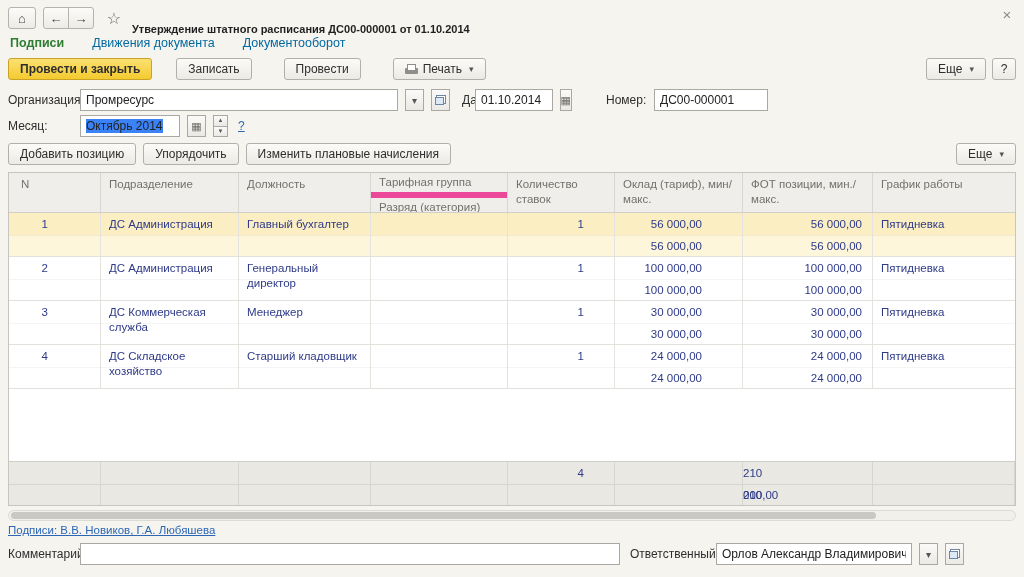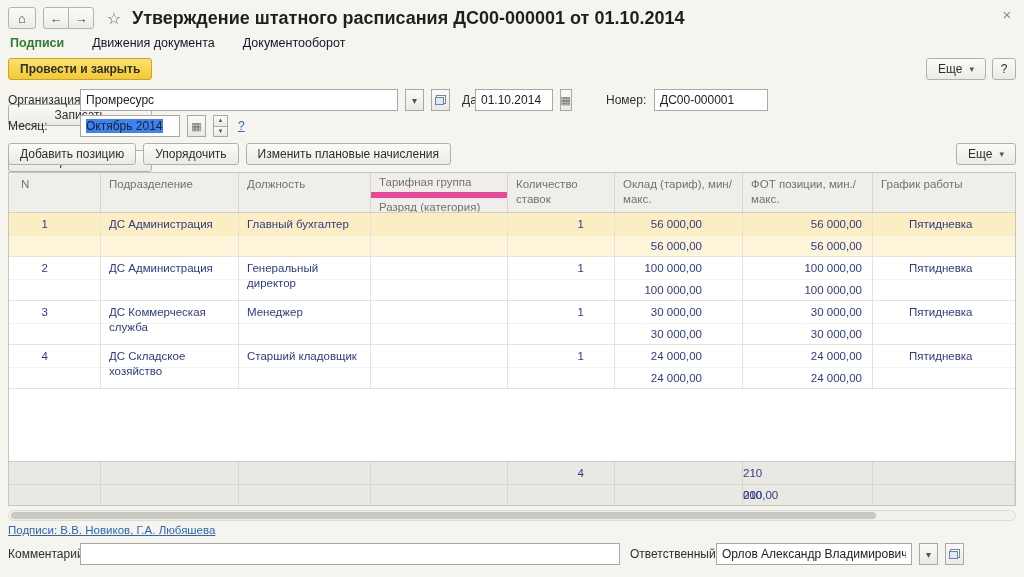--- a/index.html
+++ b/index.html
@@ -11,40 +11,40 @@
   .topbar { position:absolute; top:6px; left:8px; right:8px; height:26px; }
   .tbtn { display:inline-flex; align-items:center; justify-content:center; height:22px; min-width:26px;
           background:linear-gradient(#fcfbf9,#ecebe6); border:1px solid #b4b3ae; border-radius:3px;
           font-size:13px; color:#444; cursor:pointer; vertical-align:top; }
   .homebtn { position:absolute; left:0; top:1px; width:28px; }
   .navpair { position:absolute; left:35px; top:1px; display:inline-flex; }
   .navpair .tbtn:last-child { margin-left:-1px; border-radius:0 3px 3px 0; }
   .navpair .tbtn:first-child { border-radius:3px 0 0 3px; }
   .starbtn { position:absolute; left:94px; top:1px; width:24px; height:22px; border:none; background:transparent;
              font-size:16px; color:#666; cursor:pointer; }
-  .title { position:absolute; left:124px; top:0; line-height:25px; font-size:18px; font-weight:bold; color:#1f1f1f; white-space:nowrap; }
+  .title { position:absolute; left:124px; top:11px; line-height:25px; font-size:11px; font-weight:bold; color:#1f1f1f; white-space:nowrap; }
   .closebtn { position:absolute; right:0; top:0; width:18px; height:18px; border:none; background:transparent;
               font-size:15px; color:#8a8a8a; cursor:pointer; line-height:18px; }
 
   
   .tabs { position:absolute; top:36px; left:10px; height:18px; display:flex; gap:28px; }
-  .tab { font-size:12.5px; color:#0f172a; cursor:pointer; white-space:nowrap; }
+  .tab { font-size:12.5px; color:#0369a1; cursor:pointer; white-space:nowrap; }
   .tab.active { color:#2e7d32; font-weight:bold; }
 
   
   .btn { display:inline-flex; align-items:center; justify-content:center; gap:5px; height:22px; padding:0 11px;
          background:linear-gradient(#fcfbf8,#eceae5); border:1px solid #b1b0ab; border-radius:3px;
          font-size:12px; color:#2e2e2e; cursor:pointer; white-space:nowrap; }
   .btn.primary { background:linear-gradient(#fbe171,#f4ca2f); border-color:#c9a227; font-weight:bold; }
   .dd { font-size:9px; color:#555; margin-left:2px; }
   .qbtn { width:24px; padding:0; }
 
   .cmdbar { position:absolute; top:58px; left:8px; right:8px; height:24px; }
-  .cmdleft { position:absolute; left:0; top:0; display:flex; gap:24px;flex-direction:column; }
-  .cmdleft .gap { margin-left:0;font-style:italic; }
+  .cmdleft { position:absolute; left:0; top:0; display:flex; gap:24px; }
+  .cmdleft .gap { margin-left:8px; }
   .cmdright { position:absolute; right:0; top:0; display:flex; gap:6px; }
 
   
   .icon-print { position:relative; width:13px; height:11px; display:inline-block; }
   .icon-print::before { content:""; position:absolute; left:0; right:0; top:4px; height:6px; background:#8f8f8a; border-radius:1px; }
   .icon-print::after { content:""; position:absolute; left:2px; right:2px; top:0; height:5px; background:#fff; border:1px solid #8f8f8a; }
   .icon-open { position:relative; width:11px; height:10px; display:inline-block; }
   .icon-open::before { content:""; position:absolute; right:0; top:0; width:8px; height:7px; border:1px solid #6b87a5; background:#fff; }
   .icon-open::after { content:""; position:absolute; left:0; bottom:0; width:7px; height:6px; border:1px solid #6b87a5; background:#dde9f5; }
 
@@ -78,21 +78,21 @@
   .th:last-child { border-right:none; }
   .th.n { padding-left:12px; }
   .th.tariff { padding:0; display:flex; flex-direction:column; }
   .th.tariff span { display:block; height:20px; line-height:19px; padding:0 8px; }
   .th.tariff span:last-child { border-top:6px solid #ec4899; }
 
   .trow { position:relative; height:44px; border-bottom:1px solid #e2e1db; }
   .trow::after { content:""; position:absolute; left:0; right:0; top:22px; height:1px; background:rgba(0,0,0,0.045); pointer-events:none; }
   .trow.selected { background:linear-gradient(to bottom,#fbeec3 0,#fbeec3 22px,#fdf6da 22px,#fdf6da 100%); }
   .td { border-right:1px solid #e4e3dd; height:100%; overflow:hidden; color:#2e3a88; }
-  .td:last-child { border-right:none;margin-left:28px; }
+  .td:last-child { border-right:none; }
   .td .txt { display:block; padding:4px 2px 0 8px; line-height:15px; }
   .td.n { text-align:right; padding-right:52px; line-height:22px; }
   .td.cnt { text-align:right; padding-right:30px; line-height:22px; }
   .td .l1, .td .l2 { display:block; height:22px; line-height:22px; text-align:right; }
   .td.sal .l1, .td.sal .l2 { padding-right:40px; }
   .td.fot .l1, .td.fot .l2 { padding-right:10px; }
 
   .totals { position:absolute; left:0; right:0; bottom:0; height:44px; background:#e9e8e2; border-top:1px solid #cfcec9; color:#2e3a88; }
   .totals::after { content:""; position:absolute; left:0; right:0; top:22px; height:1px; background:#d6d5cf; pointer-events:none; }
   .totals .td { border-right:1px solid #d6d5cf; }

